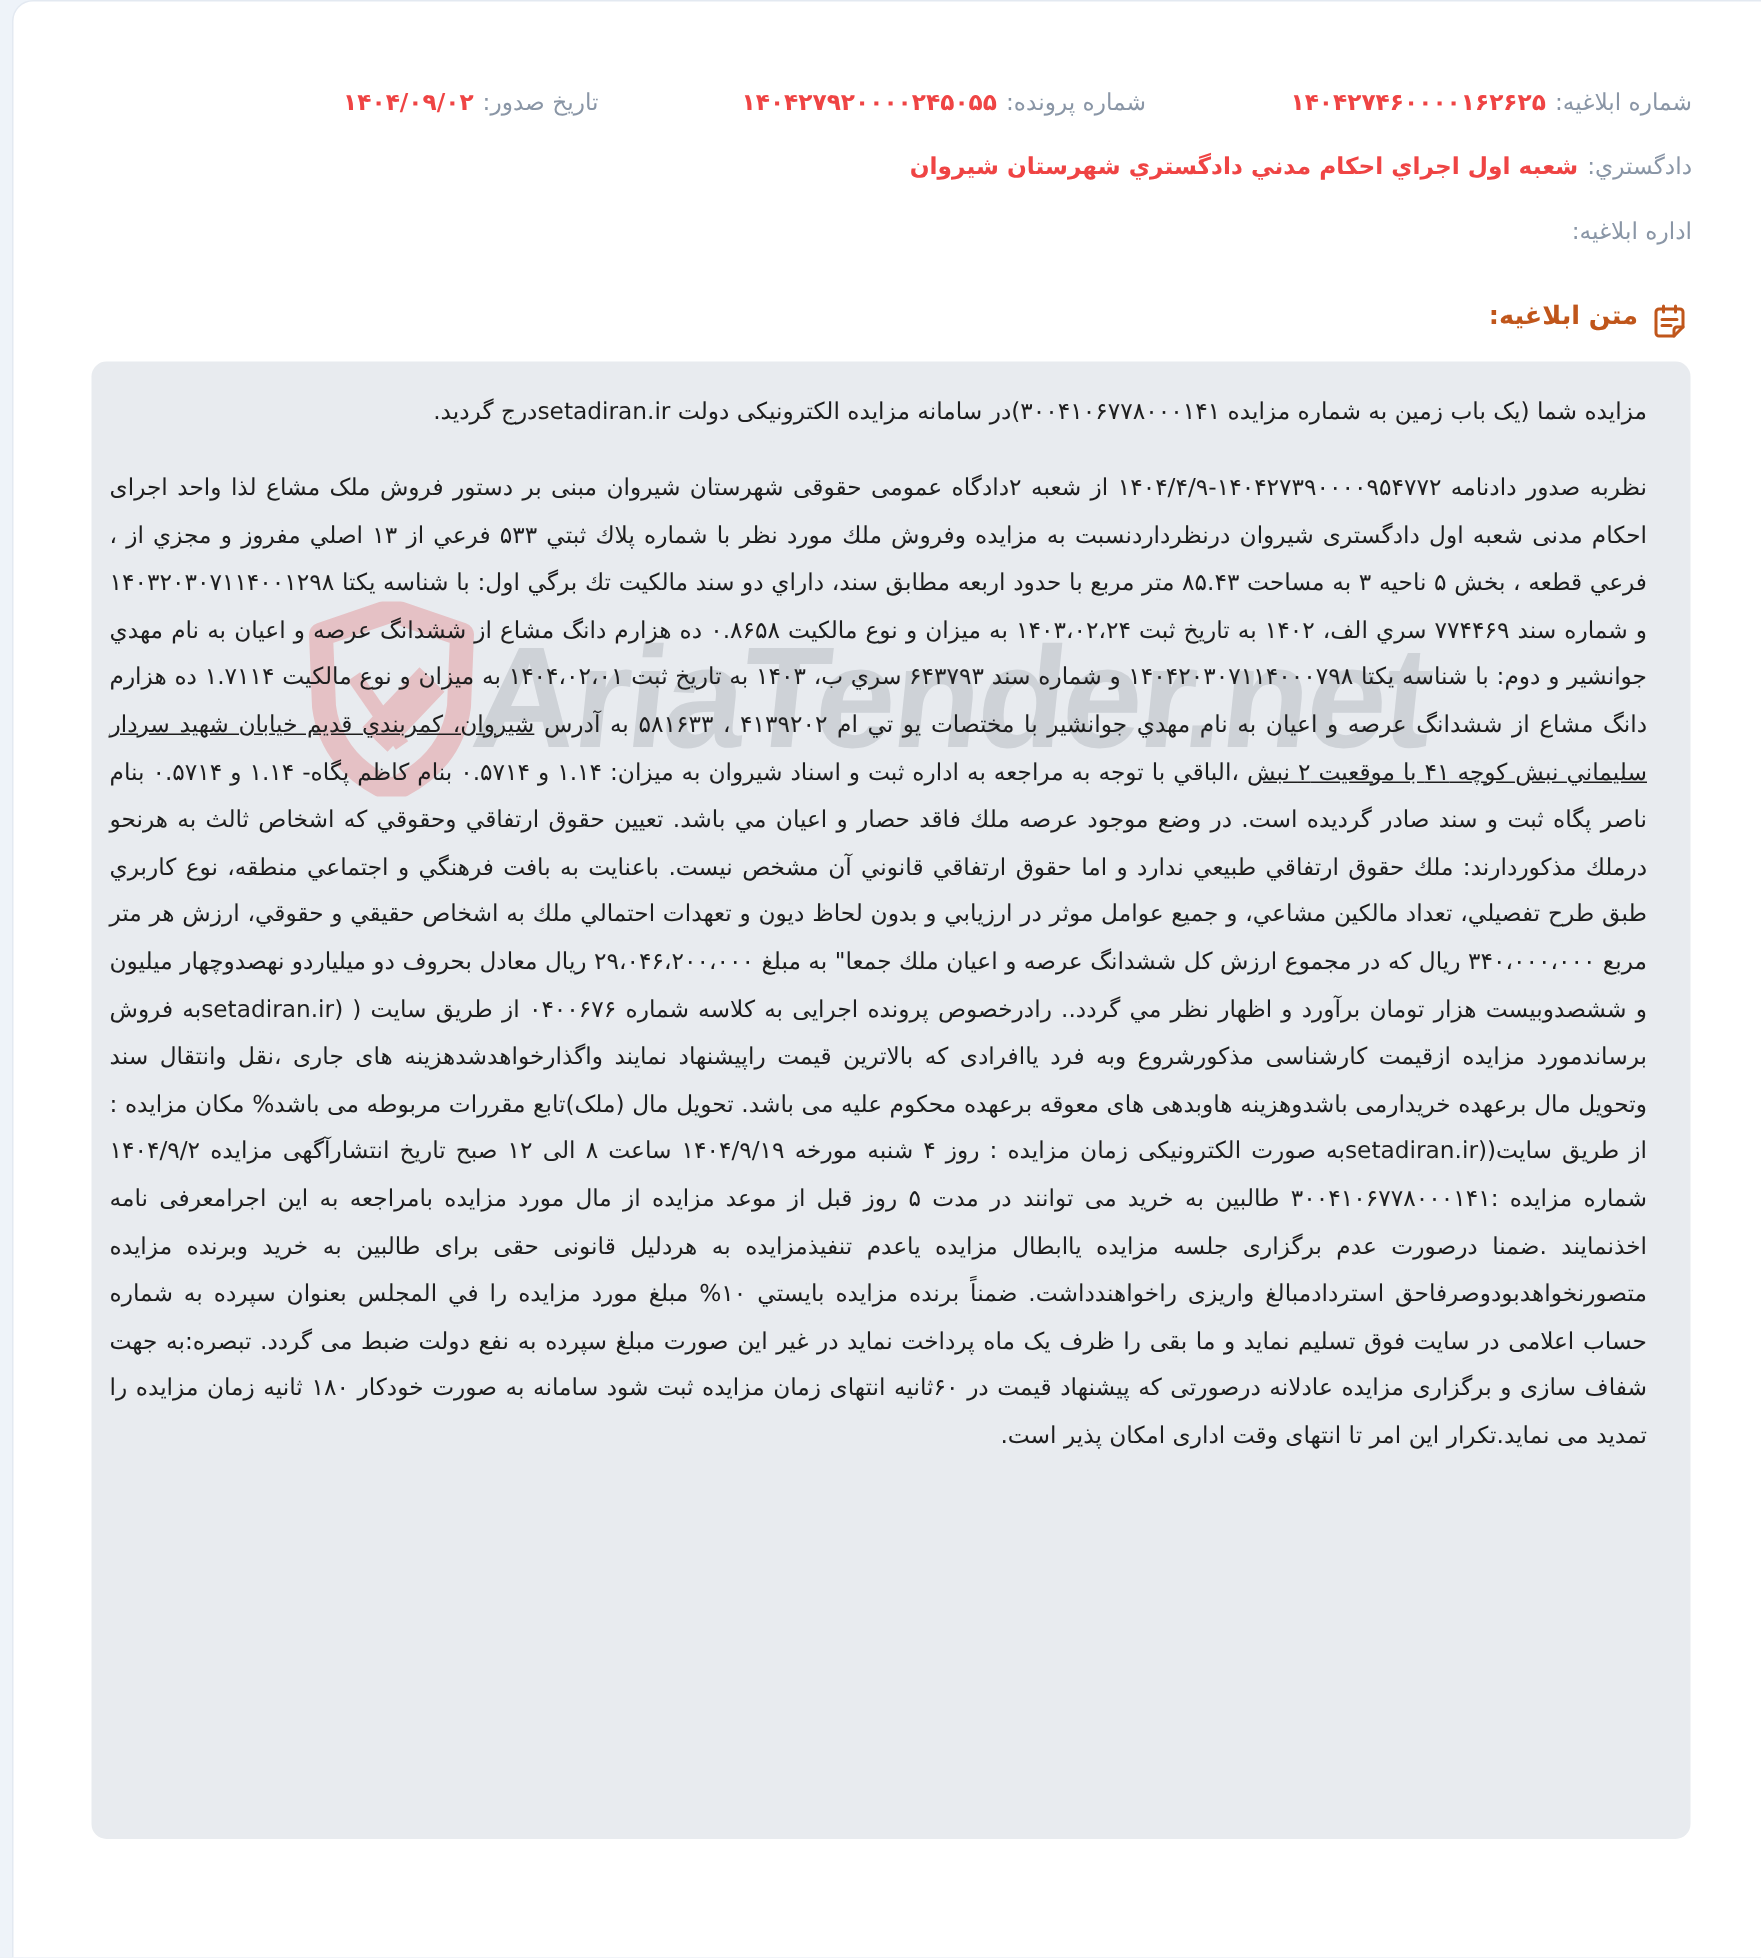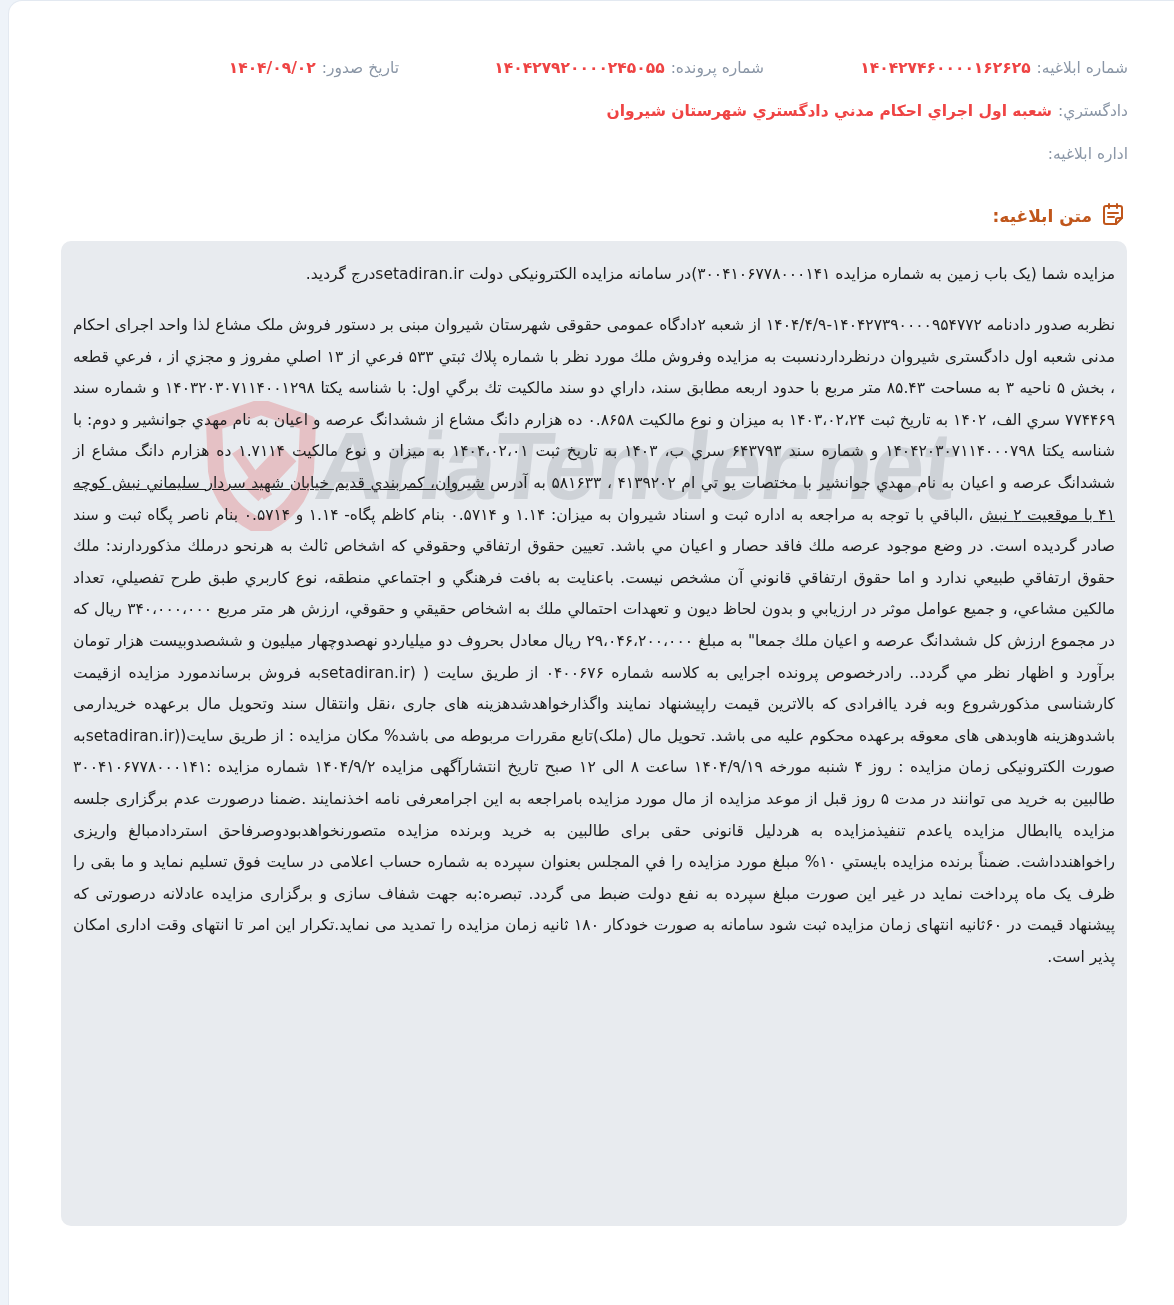--- a/index.html
+++ b/index.html
@@ -6,42 +6,42 @@
   html, body { width: 1174px; height: 1305px; background: #eef3f9; overflow: hidden; }
   body { font-family: "DejaVu Sans", sans-serif; direction: rtl; position: relative; }
   .card {
     position: absolute; left: 8px; top: 0; width: 1166px; height: 1305px;
     background: #ffffff; border-top-left-radius: 14px;
     border-left: 1px solid #e3e9f1; border-top: 1px solid #e3e9f1;
   }
   .meta-item { display: flex; align-items: baseline; position: absolute; white-space: nowrap; font-size: 15.5px; color: #8a96a6; }
   .meta-item .val { color: #ef4444; font-weight: bold; margin-right: 6px; }
   .section-title {
-    position: absolute; right: 48px; top: 200px; display: flex; align-items: center;
+    position: absolute; right: 48px; top: 200px; display: flex; align-items: flex-start;
     color: #c0561b; font-weight: bold; font-size: 17px;
   }
   .section-title svg { margin-left: 8px; }
   .content-box {
     position: absolute; left: 52px; top: 240px; width: 1066px; height: 985px;
     background: #e8ebef; border-radius: 10px; overflow: hidden;
   }
   .watermark {
     position: absolute; left: 135px; top: 160px; width: 640px; height: 130px;
     pointer-events: none; opacity: 0.55;
   }
   .watermark .shield {
     position: absolute; left: 10px; top: 0; width: 110px; height: 130px;
   }
   .watermark .wm-text {
     position: absolute; left: 120px; top: 10px; font-family: "Liberation Sans", sans-serif;
     font-size: 96px; font-weight: bold; color: #b9bec5; letter-spacing: -2px;
     transform: skewX(-6deg); direction: ltr;
   }
   .text {
-    position: relative; padding: 18px 12px 0 12px; font-size: 15.5px; color: #1e1e1e;
+    position: relative; padding: 18px 29px 0 12px; font-size: 15.5px; color: #1e1e1e;
     line-height: 31.5px; text-align: justify;
   }
   .text p.short { margin-bottom: 19.5px; }
   .text p.long { line-height: 31.6px; }
   .u { text-decoration: underline; }
 </style>
 </head>
 <body>
 
 <div class="card">

